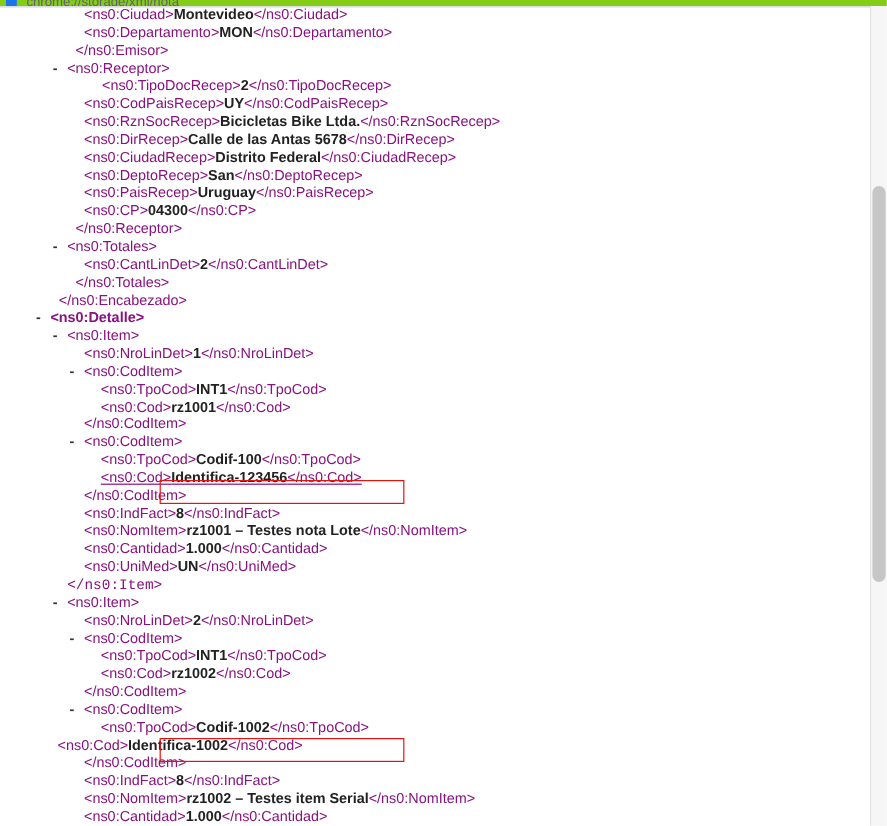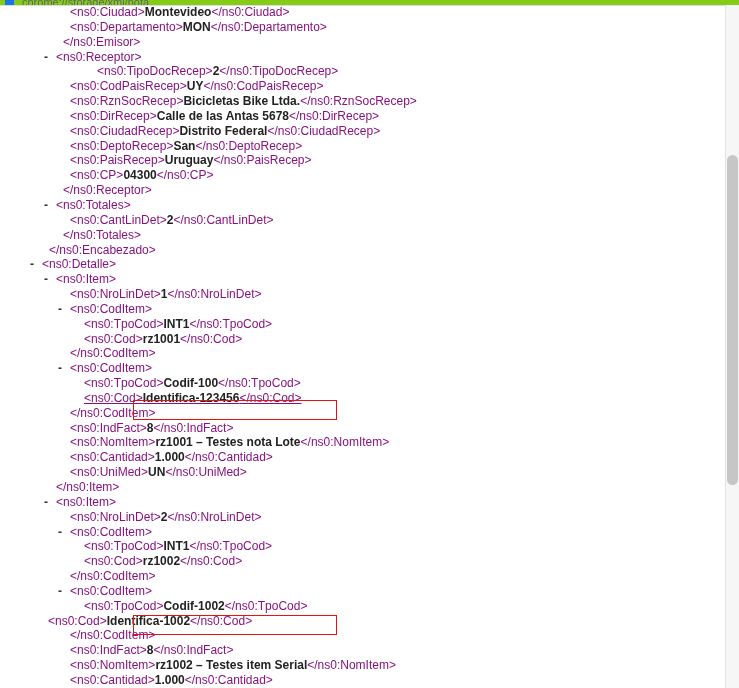--- a/index.html
+++ b/index.html
@@ -107,49 +107,49 @@
   <div class="topbar">
     <div class="favicon"></div>
     <div class="urltext">chrome://storage/xml/nota</div>
   </div>
 
   <div class="code" id="code-lines">
       <div class="ln"><span style="padding-left: 70px;"><span class="tag">&lt;ns0:Ciudad&gt;</span><span class="value">Montevideo</span><span class="tag">&lt;/ns0:Ciudad&gt;</span></span></div>
       <div class="ln"><span style="padding-left: 70px;"><span class="tag">&lt;ns0:Departamento&gt;</span><span class="value">MON</span><span class="tag">&lt;/ns0:Departamento&gt;</span></span></div>
       <div class="ln"><span style="padding-left: 63px;"><span class="tag">&lt;/ns0:Emisor&gt;</span></span></div>
       <div class="ln"><span class="minus" style="left: 44px;">-</span><span style="padding-left: 56px;"><span class="tag">&lt;ns0:Receptor&gt;</span></span></div>
-      <div class="ln"><span style="padding-left: 85px; margin-left: 12px;"><span class="tag">&lt;ns0:TipoDocRecep&gt;</span><span class="value">2</span><span class="tag">&lt;/ns0:TipoDocRecep&gt;</span></span></div>
+      <div class="ln"><span style="padding-left: 85px;"><span class="tag">&lt;ns0:TipoDocRecep&gt;</span><span class="value">2</span><span class="tag">&lt;/ns0:TipoDocRecep&gt;</span></span></div>
       <div class="ln"><span style="padding-left: 70px;"><span class="tag">&lt;ns0:CodPaisRecep&gt;</span><span class="value">UY</span><span class="tag">&lt;/ns0:CodPaisRecep&gt;</span></span></div>
       <div class="ln"><span style="padding-left: 70px;"><span class="tag">&lt;ns0:RznSocRecep&gt;</span><span class="value">Bicicletas Bike Ltda.</span><span class="tag">&lt;/ns0:RznSocRecep&gt;</span></span></div>
       <div class="ln"><span style="padding-left: 70px;"><span class="tag">&lt;ns0:DirRecep&gt;</span><span class="value">Calle de las Antas 5678</span><span class="tag">&lt;/ns0:DirRecep&gt;</span></span></div>
       <div class="ln"><span style="padding-left: 70px;"><span class="tag">&lt;ns0:CiudadRecep&gt;</span><span class="value">Distrito Federal</span><span class="tag">&lt;/ns0:CiudadRecep&gt;</span></span></div>
       <div class="ln"><span style="padding-left: 70px;"><span class="tag">&lt;ns0:DeptoRecep&gt;</span><span class="value">San</span><span class="tag">&lt;/ns0:DeptoRecep&gt;</span></span></div>
       <div class="ln"><span style="padding-left: 70px;"><span class="tag">&lt;ns0:PaisRecep&gt;</span><span class="value">Uruguay</span><span class="tag">&lt;/ns0:PaisRecep&gt;</span></span></div>
       <div class="ln"><span style="padding-left: 70px;"><span class="tag">&lt;ns0:CP&gt;</span><span class="value">04300</span><span class="tag">&lt;/ns0:CP&gt;</span></span></div>
       <div class="ln"><span style="padding-left: 63px;"><span class="tag">&lt;/ns0:Receptor&gt;</span></span></div>
       <div class="ln"><span class="minus" style="left: 44px;">-</span><span style="padding-left: 56px;"><span class="tag">&lt;ns0:Totales&gt;</span></span></div>
       <div class="ln"><span style="padding-left: 70px;"><span class="tag">&lt;ns0:CantLinDet&gt;</span><span class="value">2</span><span class="tag">&lt;/ns0:CantLinDet&gt;</span></span></div>
       <div class="ln"><span style="padding-left: 63px;"><span class="tag">&lt;/ns0:Totales&gt;</span></span></div>
       <div class="ln"><span style="padding-left: 49px;"><span class="tag">&lt;/ns0:Encabezado&gt;</span></span></div>
-      <div class="ln"><span class="minus" style="left: 30px;">-</span><span style="padding-left: 42px;"><span class="tag">&lt;ns0:Detalle&gt;</span></span></div>
+      <div class="ln"><span class="minus" style="left: 30px;">-</span><span style="padding-left: 42px; font-weight: bold;"><span class="tag">&lt;ns0:Detalle&gt;</span></span></div>
       <div class="ln"><span class="minus" style="left: 44px;">-</span><span style="padding-left: 56px;"><span class="tag">&lt;ns0:Item&gt;</span></span></div>
       <div class="ln"><span style="padding-left: 70px;"><span class="tag">&lt;ns0:NroLinDet&gt;</span><span class="value">1</span><span class="tag">&lt;/ns0:NroLinDet&gt;</span></span></div>
       <div class="ln"><span class="minus" style="left: 58px;">-</span><span style="padding-left: 70px;"><span class="tag">&lt;ns0:CodItem&gt;</span></span></div>
       <div class="ln"><span style="padding-left: 84px;"><span class="tag">&lt;ns0:TpoCod&gt;</span><span class="value">INT1</span><span class="tag">&lt;/ns0:TpoCod&gt;</span></span></div>
       <div class="ln"><span style="padding-left: 84px;"><span class="tag">&lt;ns0:Cod&gt;</span><span class="value">rz1001</span><span class="tag">&lt;/ns0:Cod&gt;</span></span></div>
       <div class="ln"><span style="padding-left: 70px;"><span class="tag">&lt;/ns0:CodItem&gt;</span></span></div>
       <div class="ln"><span class="minus" style="left: 58px;">-</span><span style="padding-left: 70px;"><span class="tag">&lt;ns0:CodItem&gt;</span></span></div>
       <div class="ln"><span style="padding-left: 84px;"><span class="tag">&lt;ns0:TpoCod&gt;</span><span class="value">Codif-100</span><span class="tag">&lt;/ns0:TpoCod&gt;</span></span></div>
       <div class="ln"><span style="padding-left: 84px; text-decoration: underline;"><span class="tag">&lt;ns0:Cod&gt;</span><span class="value">Identifica-123456</span><span class="tag">&lt;/ns0:Cod&gt;</span></span></div>
       <div class="ln"><span style="padding-left: 70px;"><span class="tag">&lt;/ns0:CodItem&gt;</span></span></div>
       <div class="ln"><span style="padding-left: 70px;"><span class="tag">&lt;ns0:IndFact&gt;</span><span class="value">8</span><span class="tag">&lt;/ns0:IndFact&gt;</span></span></div>
       <div class="ln"><span style="padding-left: 70px;"><span class="tag">&lt;ns0:NomItem&gt;</span><span class="value">rz1001 – Testes nota Lote</span><span class="tag">&lt;/ns0:NomItem&gt;</span></span></div>
       <div class="ln"><span style="padding-left: 70px;"><span class="tag">&lt;ns0:Cantidad&gt;</span><span class="value">1.000</span><span class="tag">&lt;/ns0:Cantidad&gt;</span></span></div>
       <div class="ln"><span style="padding-left: 70px;"><span class="tag">&lt;ns0:UniMed&gt;</span><span class="value">UN</span><span class="tag">&lt;/ns0:UniMed&gt;</span></span></div>
-      <div class="ln"><span style="padding-left: 56px;"><span class="tag">&lt;/ns0:Item&gt;</span></span></div>
+      <div class="ln"><span style="padding-left: 56px; font-family: Liberation Mono, monospace;"><span class="tag">&lt;/ns0:Item&gt;</span></span></div>
       <div class="ln"><span class="minus" style="left: 44px;">-</span><span style="padding-left: 56px;"><span class="tag">&lt;ns0:Item&gt;</span></span></div>
       <div class="ln"><span style="padding-left: 70px;"><span class="tag">&lt;ns0:NroLinDet&gt;</span><span class="value">2</span><span class="tag">&lt;/ns0:NroLinDet&gt;</span></span></div>
       <div class="ln"><span class="minus" style="left: 58px;">-</span><span style="padding-left: 70px;"><span class="tag">&lt;ns0:CodItem&gt;</span></span></div>
       <div class="ln"><span style="padding-left: 84px;"><span class="tag">&lt;ns0:TpoCod&gt;</span><span class="value">INT1</span><span class="tag">&lt;/ns0:TpoCod&gt;</span></span></div>
       <div class="ln"><span style="padding-left: 84px;"><span class="tag">&lt;ns0:Cod&gt;</span><span class="value">rz1002</span><span class="tag">&lt;/ns0:Cod&gt;</span></span></div>
       <div class="ln"><span style="padding-left: 70px;"><span class="tag">&lt;/ns0:CodItem&gt;</span></span></div>
       <div class="ln"><span class="minus" style="left: 58px;">-</span><span style="padding-left: 70px;"><span class="tag">&lt;ns0:CodItem&gt;</span></span></div>
       <div class="ln"><span style="padding-left: 84px;"><span class="tag">&lt;ns0:TpoCod&gt;</span><span class="value">Codif-1002</span><span class="tag">&lt;/ns0:TpoCod&gt;</span></span></div>
       <div class="ln"><span style="padding-left: 48px; text-align: right;"><span class="tag">&lt;ns0:Cod&gt;</span><span class="value">Identifica-1002</span><span class="tag">&lt;/ns0:Cod&gt;</span></span></div>
       <div class="ln"><span style="padding-left: 70px;"><span class="tag">&lt;/ns0:CodItem&gt;</span></span></div>

